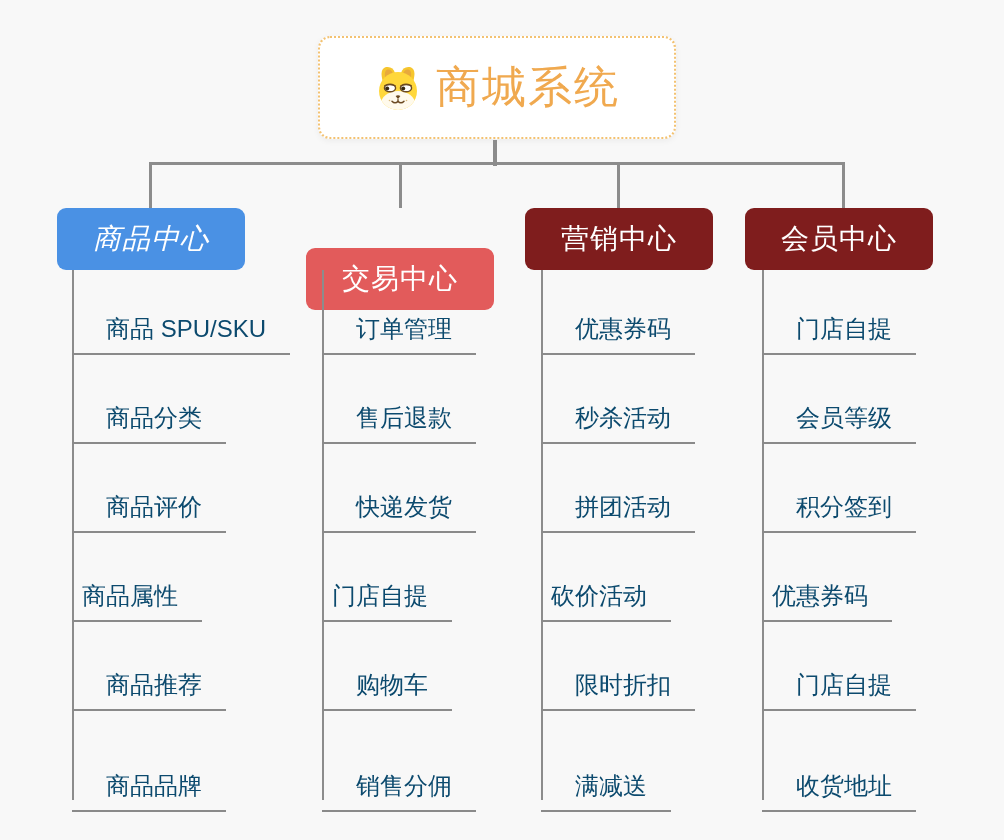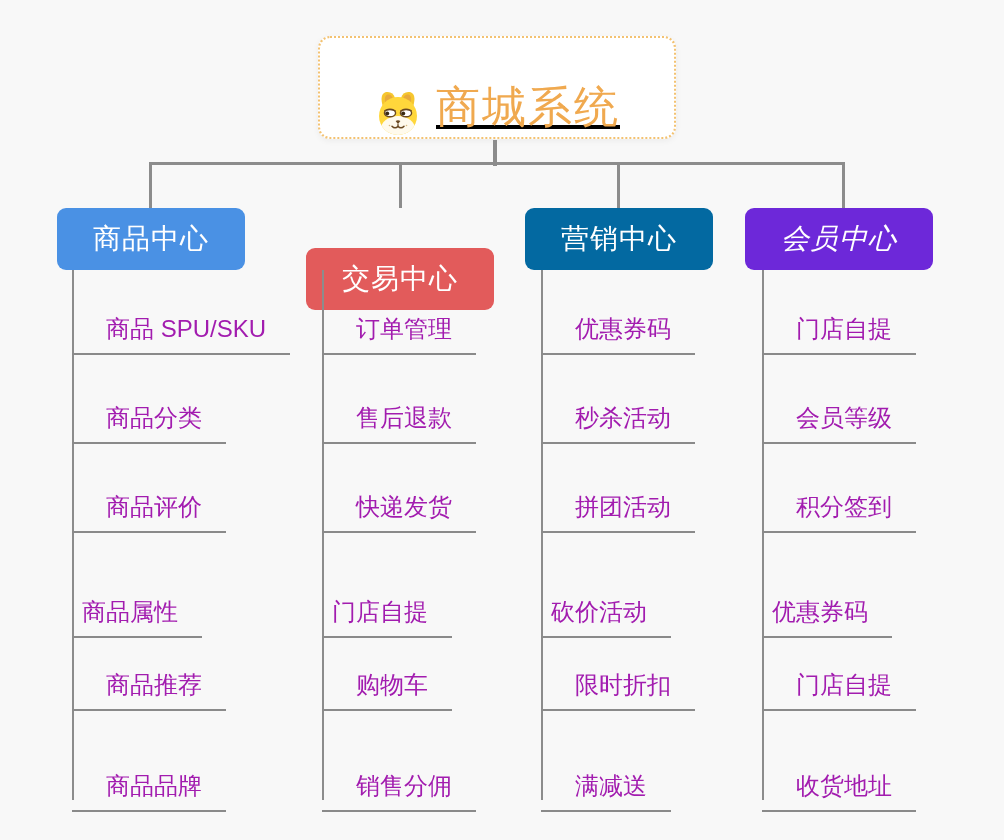--- a/index.html
+++ b/index.html
@@ -12,23 +12,22 @@
   }
   .canvas{position:absolute;inset:0;}
 
   
   .root-node{
     position:absolute;left:318px;top:36px;width:358px;height:103px;
     background:#ffffff;
     border:2px dotted #f3c272;
     border-radius:12px;
     box-sizing:border-box;
-    display:flex;align-items:flex-end;justify-content:center;gap:14px;
+    display:flex;align-items:center;justify-content:center;gap:14px;
     box-shadow:0 2px 6px rgba(0,0,0,0.05);
-    text-decoration:underline;
   }
   .root-title{
     font-size:44px;
     color:#f0a94f;
     letter-spacing:2px;
     white-space:nowrap;
   }
   .dog-icon{width:48px;height:48px;display:block;}
 
   
@@ -64,26 +63,26 @@
   .col.c0{left:72px;}
   .col.c1{left:322px;text-align:center;}
   .col.c2{left:541px;}
   .col.c3{left:762px;}
 
   .tree-item{
     position:absolute;left:-2px;
     transform:translateY(-100%);
     border-bottom:2px solid #8a8a8a;
     padding:0 24px 8px 34px;
-    font-size:24px;color:#a21caf;
+    font-size:24px;color:#0c4a6e;
     white-space:nowrap;
     width:max-content;
   }
   .r0{top:85px;} .r1{top:174px;} .r2{top:263px;}
-  .r3{top:368px;padding-left:10px;} .r4{top:441px;} .r5{top:542px;}
+  .r3{top:352px;padding-left:10px;} .r4{top:441px;} .r5{top:542px;}
 </style>
 </head>
 <body>
 
 <div class="canvas">
 
   <div class="root-node">
     <svg class="dog-icon" viewBox="0 0 48 48" aria-hidden="true">
 
       <path d="M9 18 Q5 5 12 3 Q19 2 21 9 L16 16 Z" fill="#f6c62e"></path>
@@ -113,24 +112,24 @@
     <span class="root-title">商城系统</span>
   </div>
 
   <div class="conn stub" style="background: rgb(140, 140, 140);"></div>
   <div class="conn hbar" style="background: rgb(140, 140, 140);"></div>
   <div class="conn drop d0" style="background: rgb(140, 140, 140);"></div>
   <div class="conn drop d1" style="background: rgb(140, 140, 140);"></div>
   <div class="conn drop d2" style="background: rgb(140, 140, 140);"></div>
   <div class="conn drop d3" style="background: rgb(140, 140, 140);"></div>
 
-  <div class="branch b0" style="background: rgb(74, 145, 228);">商品中心</div>
+  <div class="branch b0" style="background: rgb(74, 145, 228); font-style: italic;">商品中心</div>
   <div class="branch b1" style="background: rgb(226, 91, 91); margin-top: 40px;">交易中心</div>
-  <div class="branch b2" style="background: #0369a1;">营销中心</div>
-  <div class="branch b3" style="background: #6d28d9; font-style: italic;">会员中心</div>
+  <div class="branch b2" style="background: #7f1d1d;">营销中心</div>
+  <div class="branch b3" style="background: #7f1d1d;">会员中心</div>
 
   <div class="col c0">
     <div class="tree-item r0">商品 SPU/SKU</div>
     <div class="tree-item r1">商品分类</div>
     <div class="tree-item r2">商品评价</div>
     <div class="tree-item r3">商品属性</div>
     <div class="tree-item r4">商品推荐</div>
     <div class="tree-item r5">商品品牌</div>
   </div>
 

